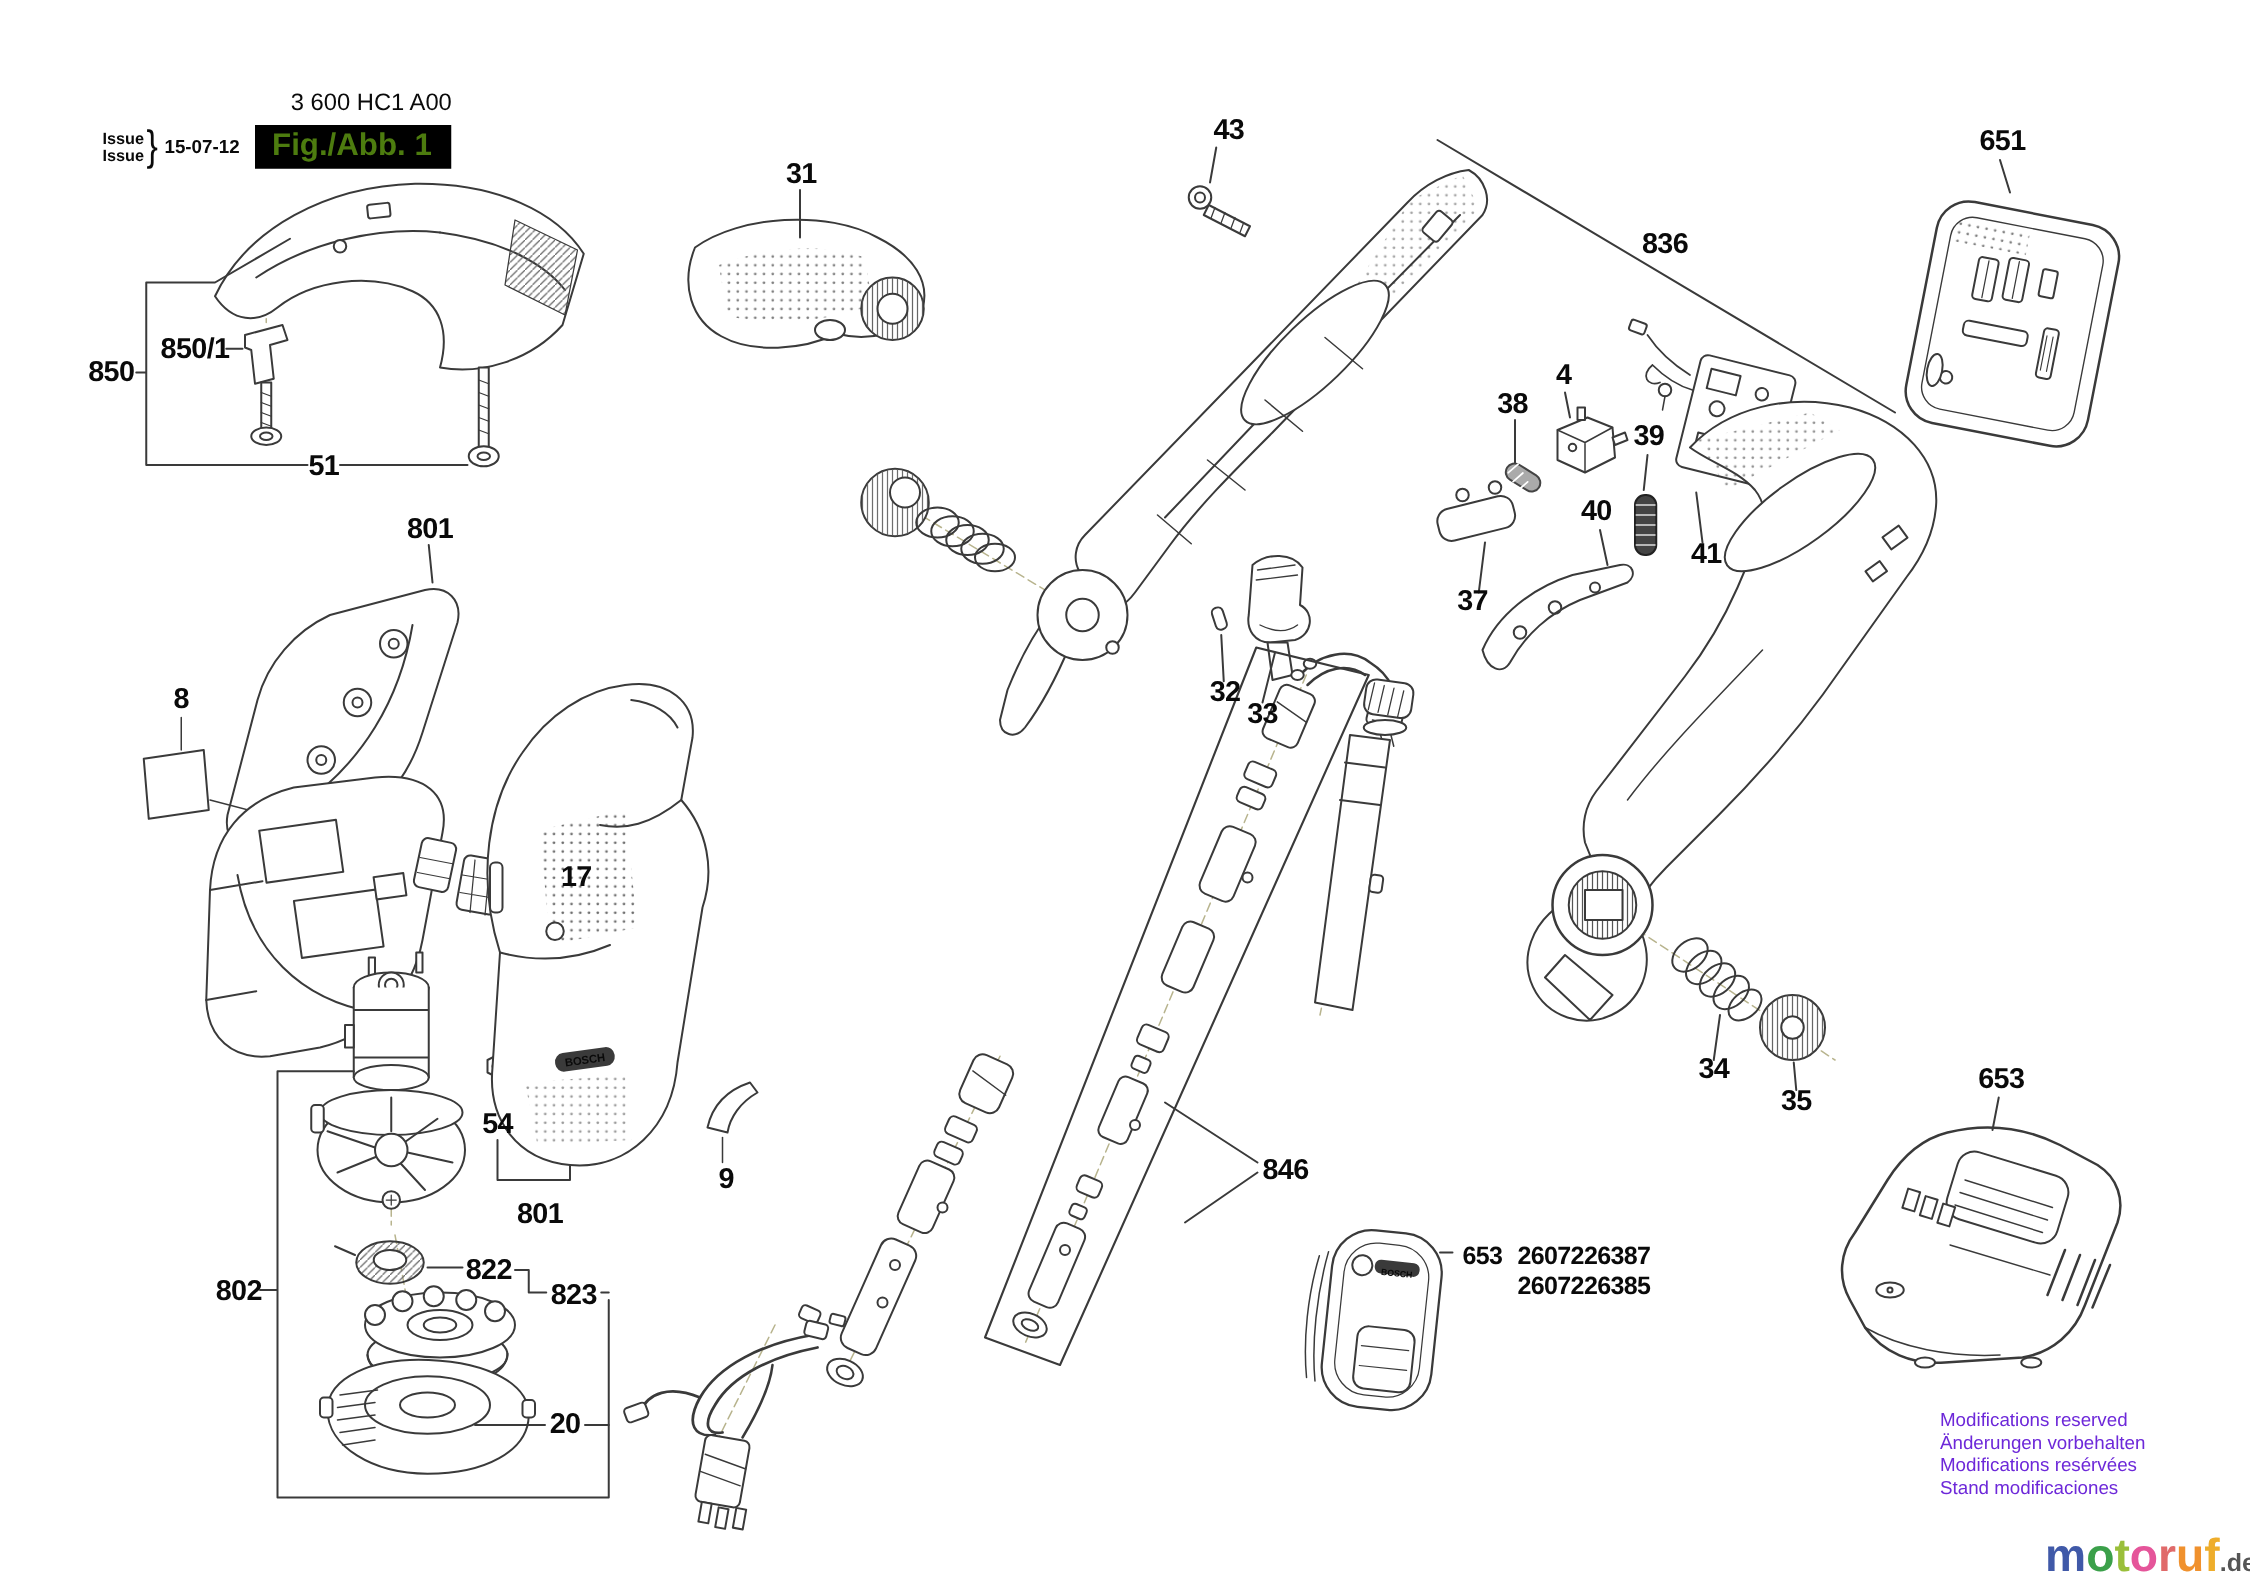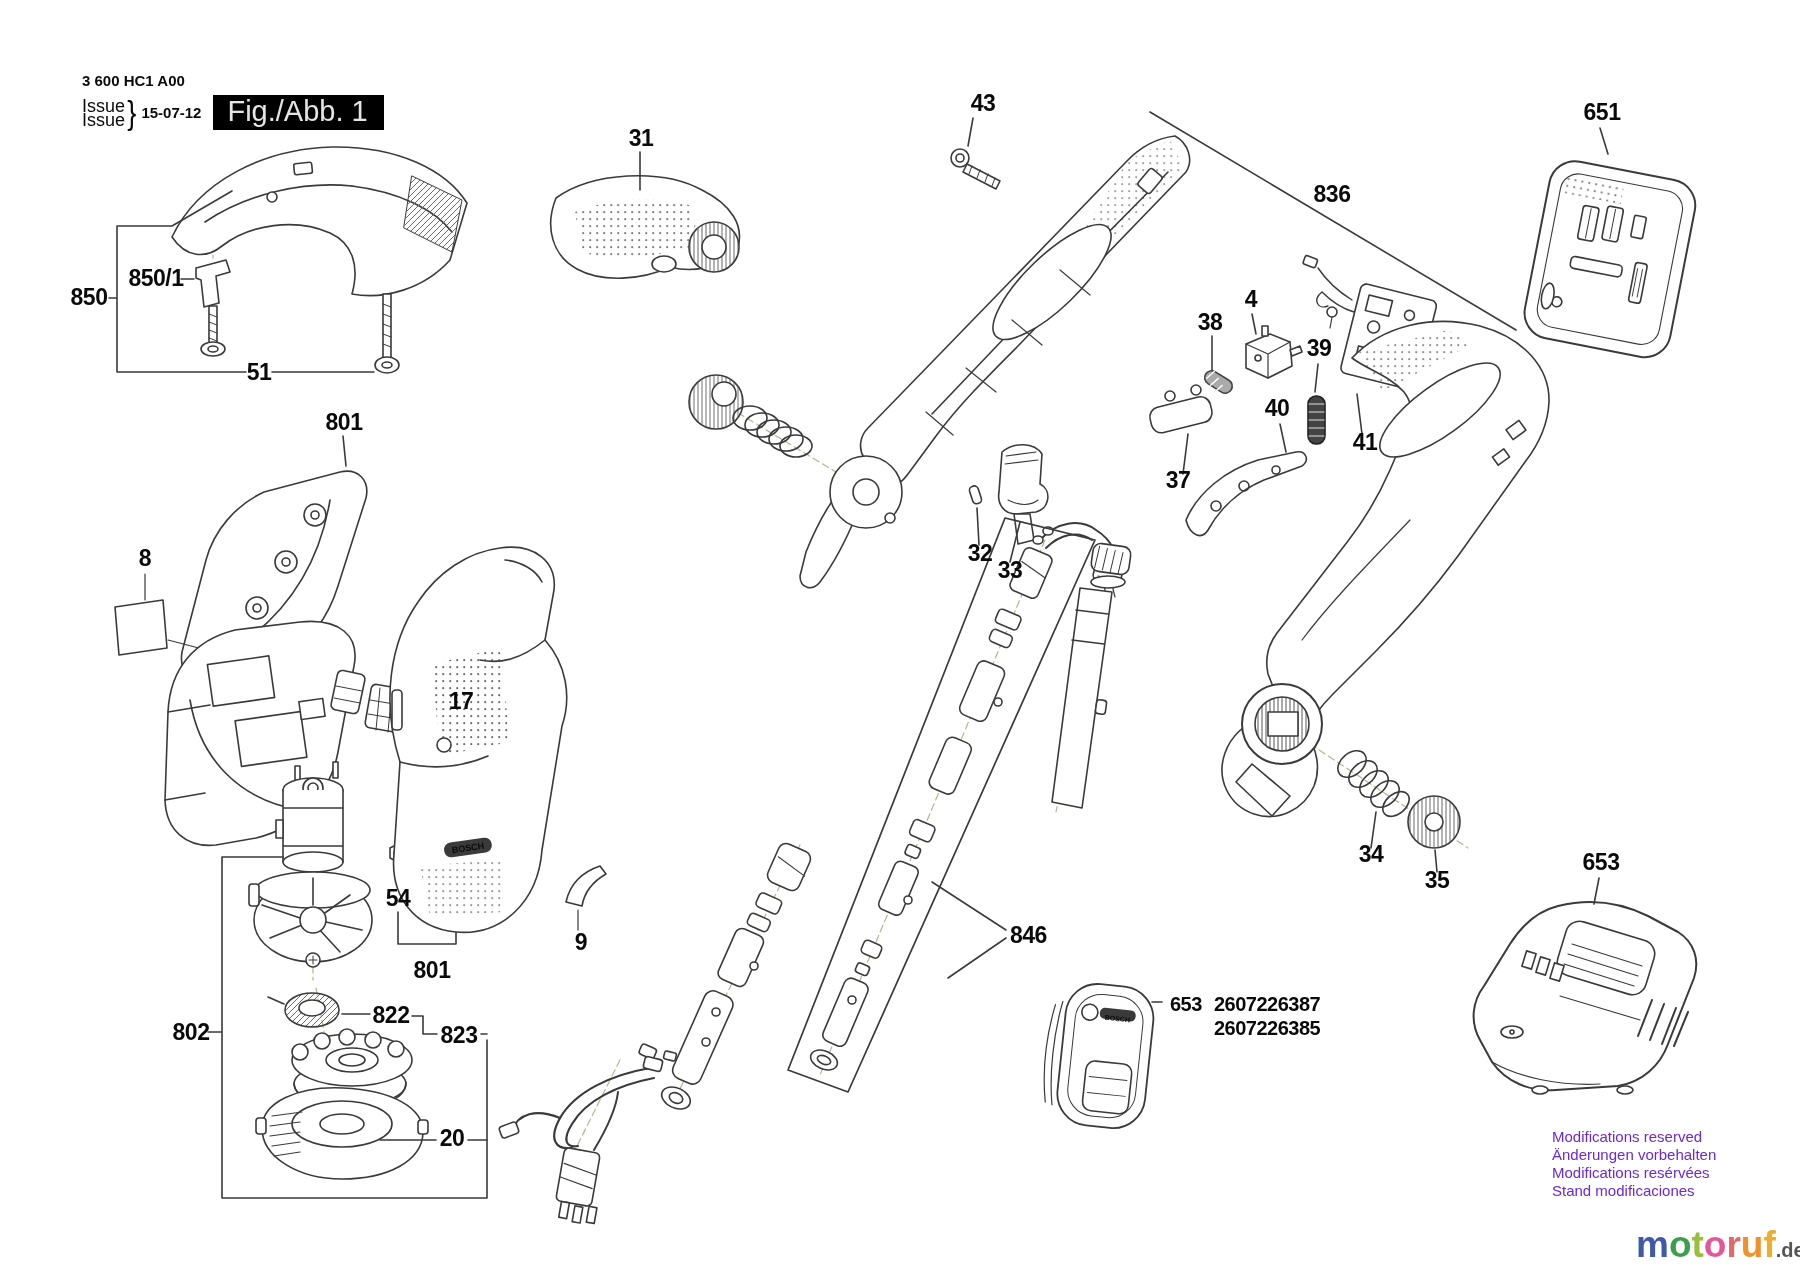--- a/index.html
+++ b/index.html
@@ -3,26 +3,26 @@
 <meta charset="utf-8">
 <style>
   html,body{margin:0;padding:0;background:#fff;}
   #stage{position:relative;width:1800px;height:1271px;background:#fff;overflow:hidden;
          font-family:"Liberation Sans",sans-serif;color:#0a0a0a;}
   svg{position:absolute;left:0;top:0;}
   svg text{font-family:"Liberation Sans",sans-serif;font-weight:bold;fill:#0a0a0a;}
   .plabel{font-size:23px;letter-spacing:-0.5px;}
   .ordnum{font-size:20px;letter-spacing:-0.5px;}
   .header{position:absolute;left:82px;top:72px;}
-  .model{font-size:15px;font-weight:bold;letter-spacing:0;}
+  .model{font-size:19px;font-weight:normal;letter-spacing:0;text-align:right;}
   .issue-row{display:flex;align-items:center;margin-top:4px;}
-  .issue-labels{font-size:18px;font-weight:normal;line-height:14px;}
+  .issue-labels{font-size:13px;font-weight:bold;line-height:14px;}
   .brace{font-size:34px;font-weight:300;margin:0 4px 0 1px;transform:scaleX(.8);}
   .date{font-size:15px;font-weight:bold;margin-right:12px;}
-  .figbox{background:#000;color:#e5e5e5;font-size:29px;font-weight:normal;
+  .figbox{background:#000;color:#4d7c0f;font-size:25px;font-weight:bold;
           padding:2px 16px 5px 14px;line-height:28px;}
   .footer-mods{position:absolute;left:1552px;top:1128px;font-size:15px;
                font-weight:normal;line-height:18px;color:#6d28d9;}
 </style>
 </head>
 <body>
 
 <div id="stage">
 
 <svg width="1800" height="1271" viewBox="0 0 1800 1271">

